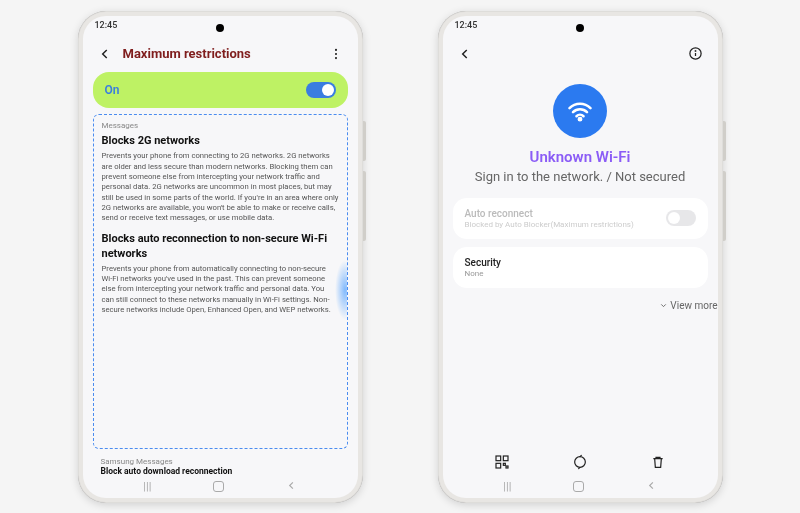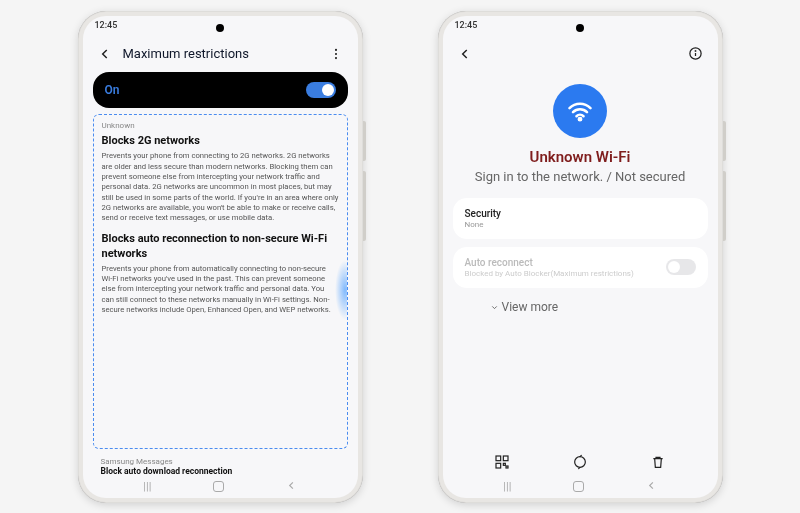--- a/index.html
+++ b/index.html
@@ -72,34 +72,34 @@
   }
   .app-bar {
     display: flex;
     align-items: center;
     padding: 6px 12px 8px;
     gap: 8px;
   }
   .app-bar .title {
     flex: 1;
     font-size: 13px;
-    font-weight: 400;
-    color: #0f172a;
+    font-weight: 700;
+    color: #7f1d1d;
   }
   .icon-btn {
     width: 20px;
     height: 20px;
     display: flex;
     align-items: center;
     justify-content: center;
     color: #222;
   }
   .toggle-row {
     margin: 0 10px 6px;
-    background: #000000;
+    background: #bef264;
     border-radius: 16px;
     padding: 10px 12px;
     display: flex;
     align-items: center;
     justify-content: space-between;
   }
   .toggle-row .label {
     font-size: 12px;
     font-weight: 600;
     color: #3a7de0;
@@ -191,40 +191,40 @@
     background: #2b7af0;
     border-radius: 50%;
     display:flex;
     align-items:center;
     justify-content:center;
   }
   .center-title {
     text-align:center;
     font-size: 15px;
     font-weight: 600;
-    color:#7f1d1d;
+    color:#8b5cf6;
   }
   .center-sub {
     text-align:center;
     font-size: 13px;
     color:#666;
     margin: 3px 0 14px;
   }
   .card {
     margin: 0 10px 8px;
     background: #fff;
     border-radius: 14px;
     padding: 10px 12px;
   }
   .card-title { font-size: 10px; color:#222; font-weight:500; }
   .card-sub { font-size: 8px; color:#999; margin-top:1px; }
   .card.disabled .card-title { color:#bbb; }
   .card.disabled .card-sub { color:#ccc; }
   .card-row { display:flex; align-items:center; justify-content:space-between; }
-  .view-more { text-align:left; font-size:12px; color:#666; margin-top:4px;margin-left:47px; }
+  .view-more { text-align:right; font-size:10px; color:#666; margin-top:4px; }
   .bottom-actions {
     margin-top:auto;
     display:flex;
     justify-content:space-around;
     padding: 8px 20px 4px;
     color:#444;
   }
   .content-left { flex:1; display:flex; flex-direction:column; overflow:hidden; }
 </style>
 </head>
@@ -253,21 +253,21 @@
       </div>
     </div>
 
     <div class="toggle-row">
       <span class="label">On</span>
       <div class="switch"></div>
     </div>
 
     <div class="content-left">
       <div class="highlight-box">
-        <div class="sec-label">Unknown</div>
+        <div class="sec-label">Messages</div>
         <div class="item-title">Blocks 2G networks</div>
         <div class="item-body">Prevents your phone from connecting to 2G networks. 2G networks are older and less secure than modern networks. Blocking them can prevent someone else from intercepting your network traffic and personal data. 2G networks are uncommon in most places, but may still be used in some parts of the world. If you're in an area where only 2G networks are available, you won't be able to make or receive calls, send or receive text messages, or use mobile data.</div>
         <div class="item-title">Blocks auto reconnection to non-secure Wi-Fi networks</div>
         <div class="item-body" style="margin-bottom:8px">Prevents your phone from automatically connecting to non-secure Wi-Fi networks you've used in the past. This can prevent someone else from intercepting your network traffic and personal data. You can still connect to these networks manually in Wi-Fi settings. Non-secure networks include Open, Enhanced Open, and WEP networks.</div>
         <div class="scroll-indicator"></div>
       </div>
       <div class="below-box">
         <div>Samsung Messages</div>
         <div class="below-title">Block auto download reconnection</div>
       </div>
@@ -315,35 +315,35 @@
           <path d="M6 13c3.3-3.3 8.7-3.3 12 0"></path>
           <path d="M9 16.5c1.7-1.7 4.3-1.7 6 0"></path>
           <circle cx="12" cy="19" r="1" fill="#fff"></circle>
         </svg>
       </div>
     </div>
 
     <div class="center-title">Unknown Wi-Fi</div>
     <div class="center-sub">Sign in to the network. / Not secured</div>
 
-    <div class="card">
-      <div class="card-title">Security</div>
-      <div class="card-sub">None</div>
-    </div>
-
     <div class="card disabled">
       <div class="card-row">
         <div>
           <div class="card-title">Auto reconnect</div>
           <div class="card-sub">Blocked by Auto Blocker(Maximum restrictions)</div>
         </div>
         <div class="switch off" style="opacity:.5"></div>
       </div>
     </div>
 
+    <div class="card">
+      <div class="card-title">Security</div>
+      <div class="card-sub">None</div>
+    </div>
+
     <div class="view-more">
       <svg width="9" height="9" viewBox="0 0 24 24" fill="none" stroke="currentColor" stroke-width="2.5" style="vertical-align:middle">
           <path d="M6 9l6 6 6-6"></path>
         </svg>
       <span>View more</span>
     </div>
 
     <div class="bottom-actions">
       <div class="icon-btn">
         <svg width="16" height="16" viewBox="0 0 24 24" fill="none" stroke="currentColor" stroke-width="1.8">

